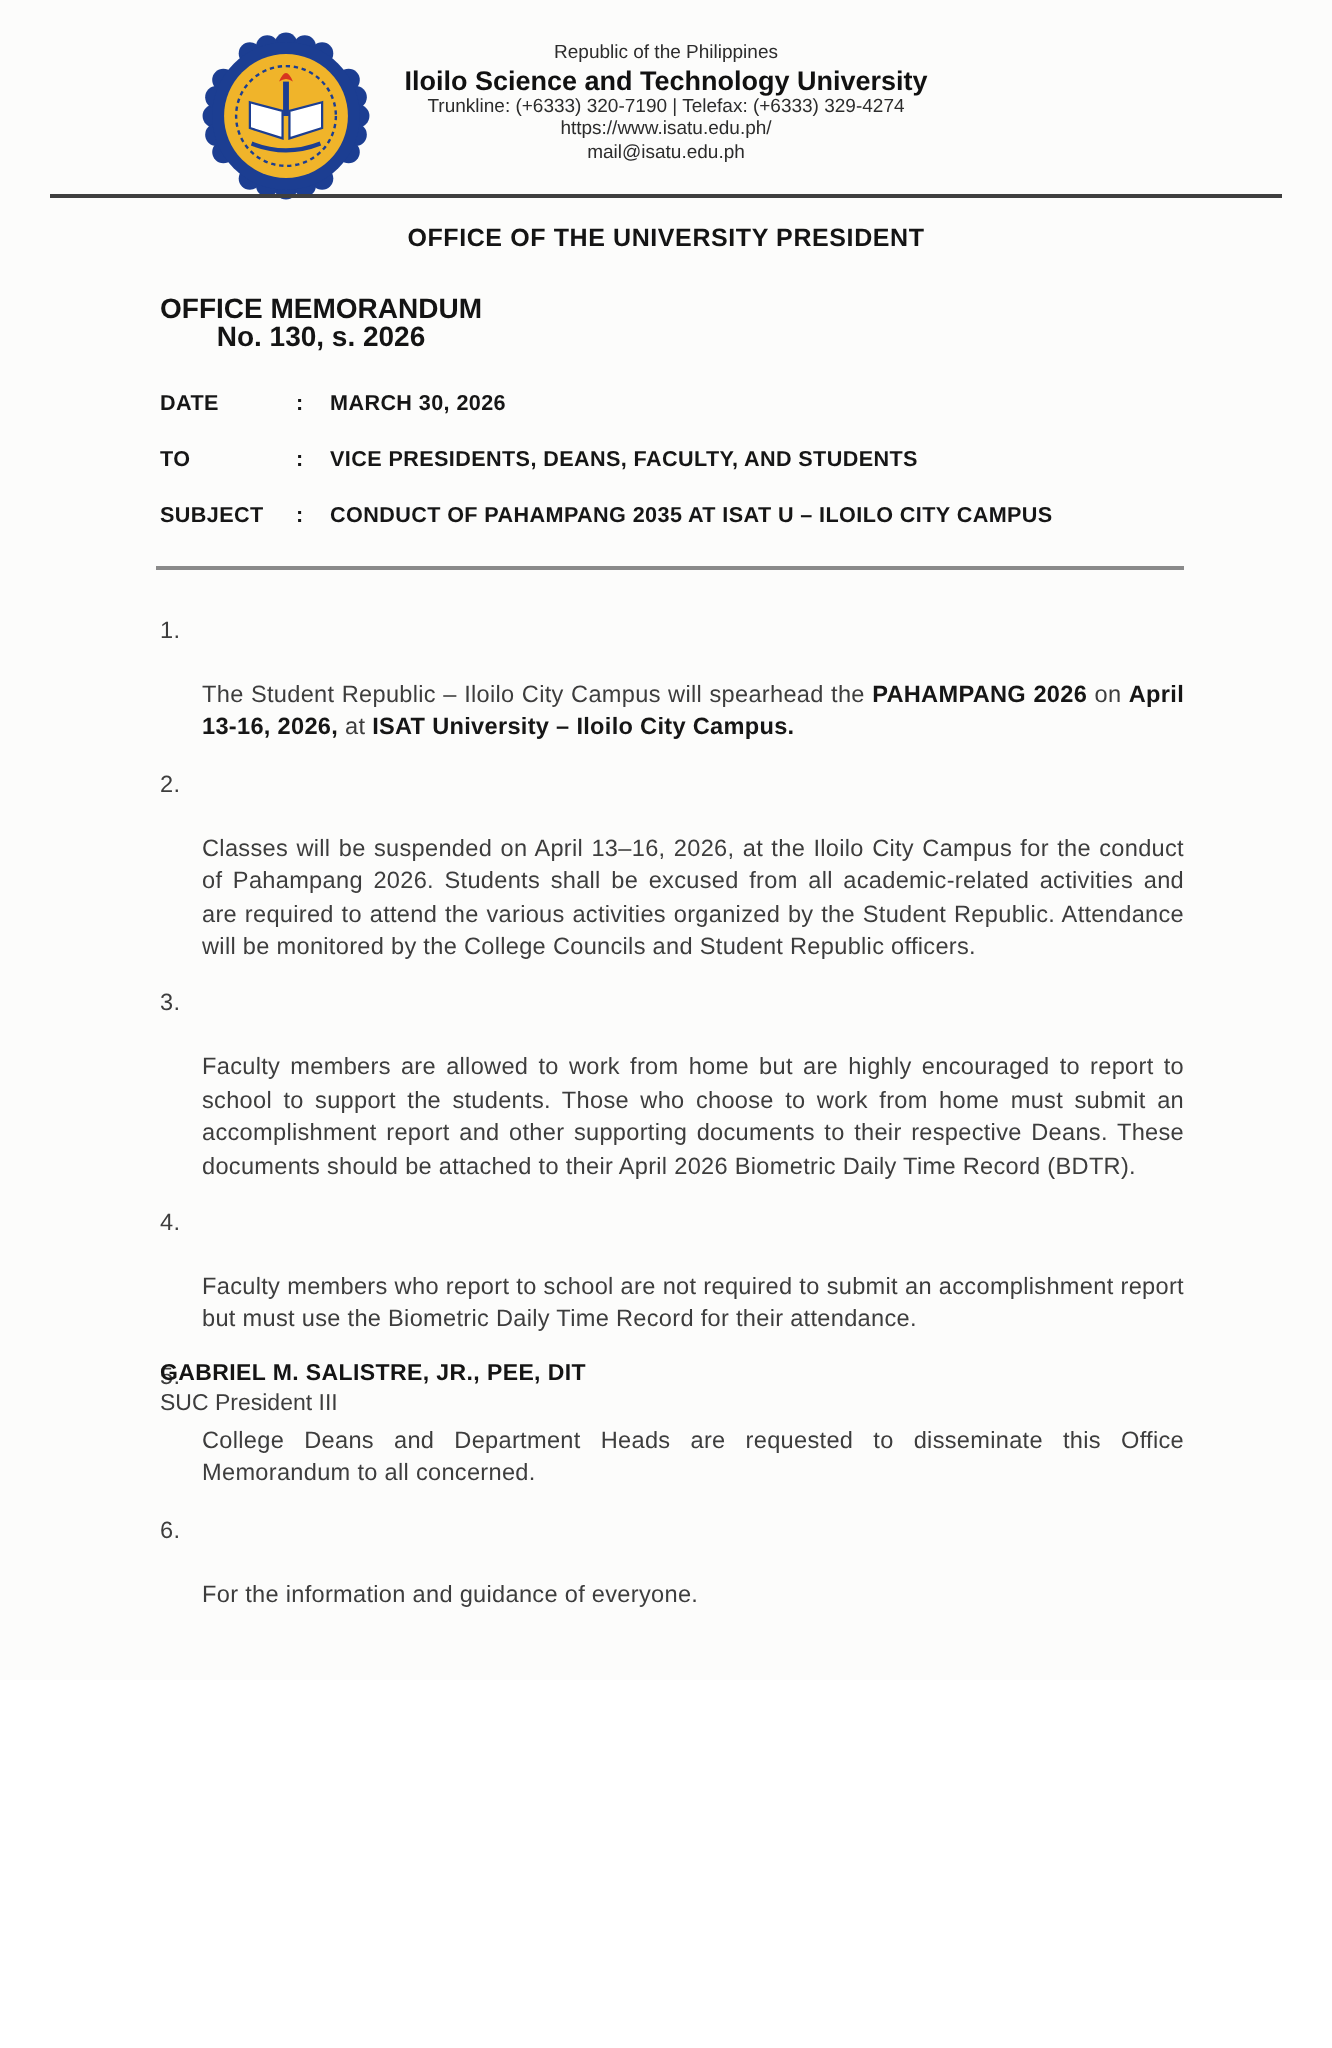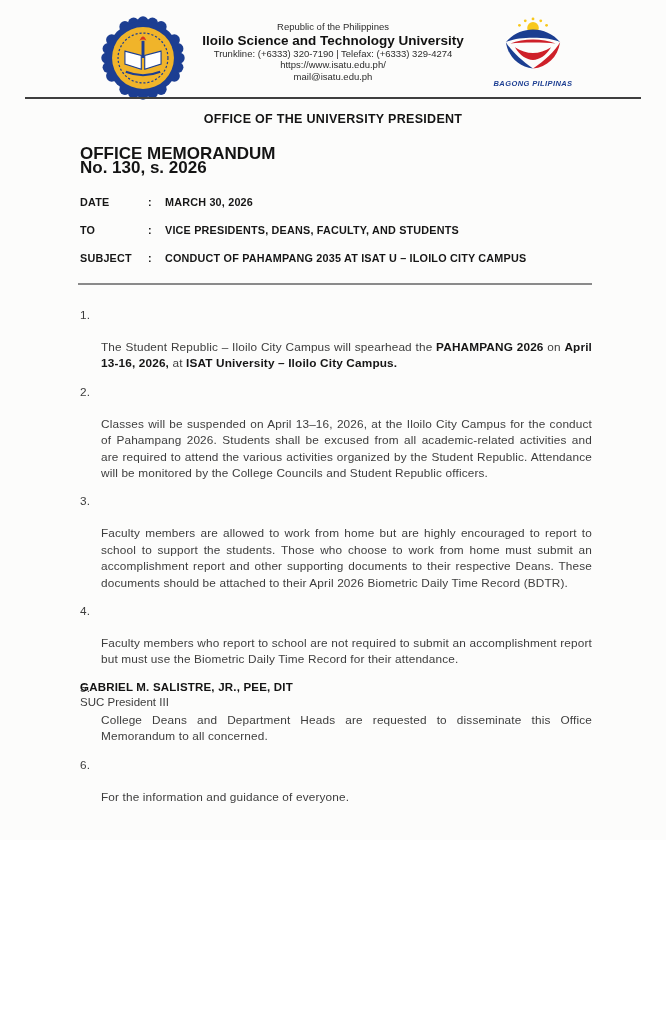--- a/index.html
+++ b/index.html
@@ -18,21 +18,21 @@
   .head-center{position:absolute;left:150px;top:21px;width:366px;text-align:center;color:#2c2c2c;}
   .h-line{font-size:9.5px;line-height:11.5px;}
   .h-univ{font-size:13.5px;line-height:15px;font-weight:bold;color:#111;}
   .bagong{position:absolute;left:477px;top:15px;width:112px;text-align:center;}
   .bagong svg{width:84px;height:62px;display:block;margin:0 auto;}
   .bagong-label{font-size:7.5px;font-weight:bold;font-style:italic;color:var(--seal-blue);letter-spacing:.4px;margin-top:2px;}
   .rule-top{position:absolute;left:25px;right:25px;top:97px;height:2px;background:#3f3f3f;}
 
   
   .office-title{position:absolute;top:112px;left:0;right:0;text-align:center;font-weight:bold;font-size:12.5px;color:#141414;letter-spacing:.3px;}
-  .memo-head{position:absolute;left:80px;top:147px;font-weight:bold;font-size:17px;line-height:14px;color:#141414;}
+  .memo-head{position:absolute;left:80px;top:147px;font-weight:bold;font-size:14px;line-height:14px;color:#141414;text-align:center;}
 
   
   .memo-fields{position:absolute;left:80px;top:196px;width:512px;}
   .field-row{display:flex;margin-bottom:16px;font-weight:bold;font-size:10.8px;color:#161616;letter-spacing:.2px;}
   .f-label{width:68px;flex:none;}
   .f-colon{width:17px;flex:none;}
   .f-value{flex:1;}
   .rule-subject{position:absolute;left:78px;top:283px;width:514px;height:1.5px;background:#8a8a8a;}
 
   
@@ -130,38 +130,20 @@
   </div>
 
   <div class="head-center">
     <div class="h-line">Republic of the Philippines</div>
     <div class="h-univ">Iloilo Science and Technology University</div>
     <div class="h-line">Trunkline: (+6333) 320-7190 | Telefax: (+6333) 329-4274</div>
     <div class="h-line">https://www.isatu.edu.ph/</div>
     <div class="h-line">mail@isatu.edu.ph</div>
   </div>
 
-  <div class="bagong">
-    <svg viewBox="0 0 120 96">
-      <g fill="#f8c81c">
-        <circle cx="60" cy="20" r="9"></circle>
-        <circle cx="60" cy="6" r="2.2"></circle>
-          <circle cx="48" cy="9" r="2.2"></circle>
-          <circle cx="72" cy="9" r="2.2"></circle>
-        <circle cx="39" cy="16" r="2.2"></circle>
-          <circle cx="81" cy="16" r="2.2"></circle>
-      </g>
-      <path d="M18,42 C40,16 80,16 102,42 C84,33 36,33 18,42 Z" fill="#1b3e91"></path>
-      <path d="M102,42 C98,66 82,80 60,83 C78,70 93,57 102,42 Z" fill="#ce2029"></path>
-      <path d="M18,42 C22,66 38,80 60,83 C42,70 27,57 18,42 Z" fill="#1b3e91"></path>
-      <path d="M32,50 C50,62 70,62 88,50 C72,76 48,76 32,50 Z" fill="#ce2029"></path>
-      <path d="M25,44 C45,36 75,36 95,44 C75,42 45,42 25,44 Z" fill="#ce2029"></path>
-    </svg>
-    <div class="bagong-label">BAGONG PILIPINAS</div>
-  </div>
 
   <div class="rule-top"></div>
 
   <div class="office-title">OFFICE OF THE UNIVERSITY PRESIDENT</div>
   <div class="memo-head">
     <div>OFFICE MEMORANDUM</div>
     <div>No. 130, s. 2026</div>
   </div>
 
   <div class="memo-fields">

